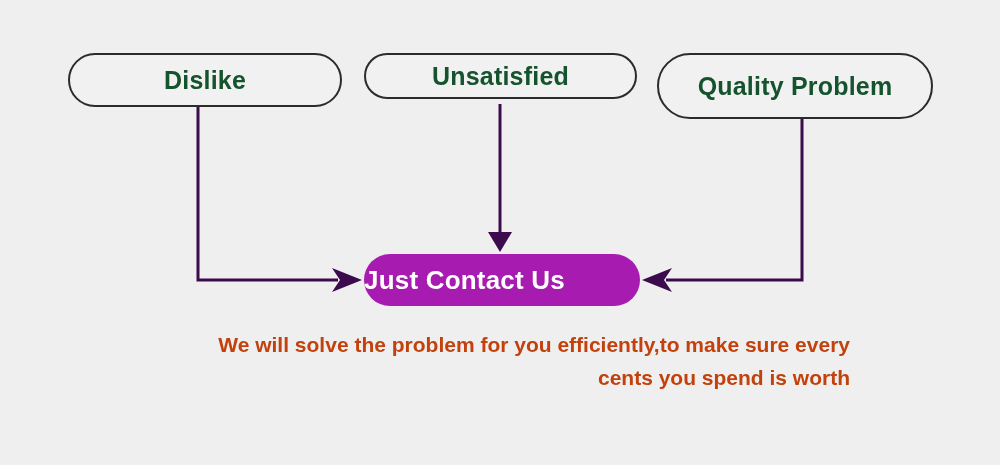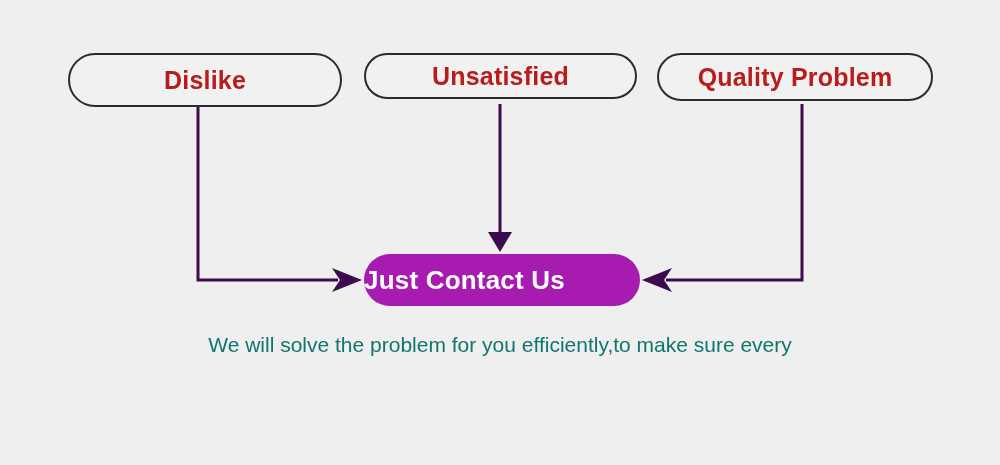--- a/index.html
+++ b/index.html
@@ -34,29 +34,29 @@
   
   .pill {
     position: absolute;
     box-sizing: border-box;
     background: #f1f1f1;
     border: 2px solid #2b2b2b;
     border-radius: 40px;
     display: flex;
     align-items: center;
     justify-content: center;
-    color: #b91c1c;
+    color: #14532d;
     font-weight: bold;
     font-size: 25px;
     letter-spacing: 0.2px;
     white-space: nowrap;
   }
   .pill-1 { left: 68px;  top: 53px; width: 274px; height: 54px; }
   .pill-2 { left: 364px; top: 53px; width: 273px; height: 46px; }
-  .pill-3 { left: 657px; top: 53px; width: 276px; height: 48px; }
+  .pill-3 { left: 657px; top: 53px; width: 276px; height: 66px; }
 
   
   .cta {
     position: absolute;
     left: 364px;
     top: 254px;
     width: 276px;
     height: 52px;
     box-sizing: border-box;
     background: #a81bb0;
@@ -70,25 +70,25 @@
     letter-spacing: 0.2px;
     white-space: nowrap;
   }
 
   
   .caption {
     position: absolute;
     left: 150px;
     top: 328px;
     width: 700px;
-    text-align: center;
-    color: #0f766e;
+    text-align: right;
+    color: #c2410c;
     font-size: 21px;
     line-height: 33px;
-    font-weight: normal;
+    font-weight: bold;
   }
   .caption-line { display: block; }
 </style>
 </head>
 <body>
 
 <div class="banner">
 
   <svg class="connectors" viewBox="0 0 1000 465" width="1000" height="465" aria-hidden="true">
 
@@ -117,15 +117,16 @@
   <div class="pill pill-3">
     <span>Quality Problem</span>
   </div>
 
   <div class="cta">
     <span>Just Contact Us</span>
   </div>
 
   <div class="caption">
     <span class="caption-line">We will solve the problem for you efficiently,to make sure every</span>
+    <span class="caption-line">cents you spend is worth</span>
   </div>
 
 </div>
 
 </body></html>

